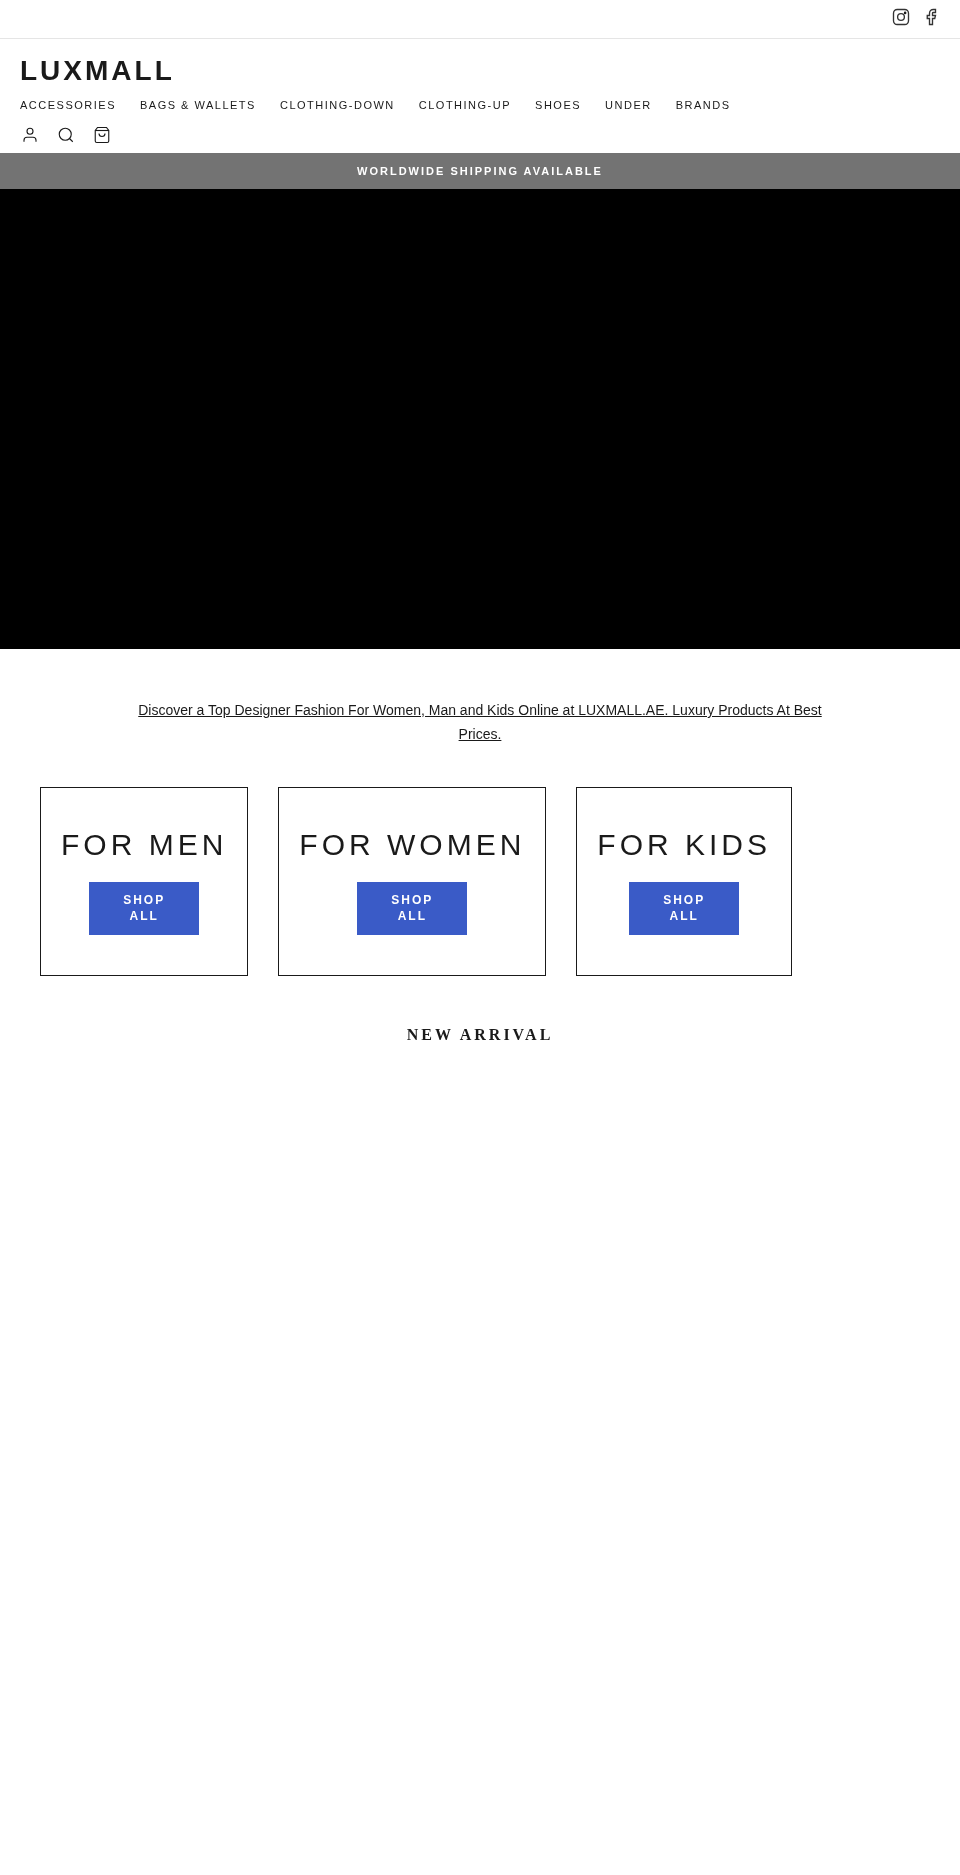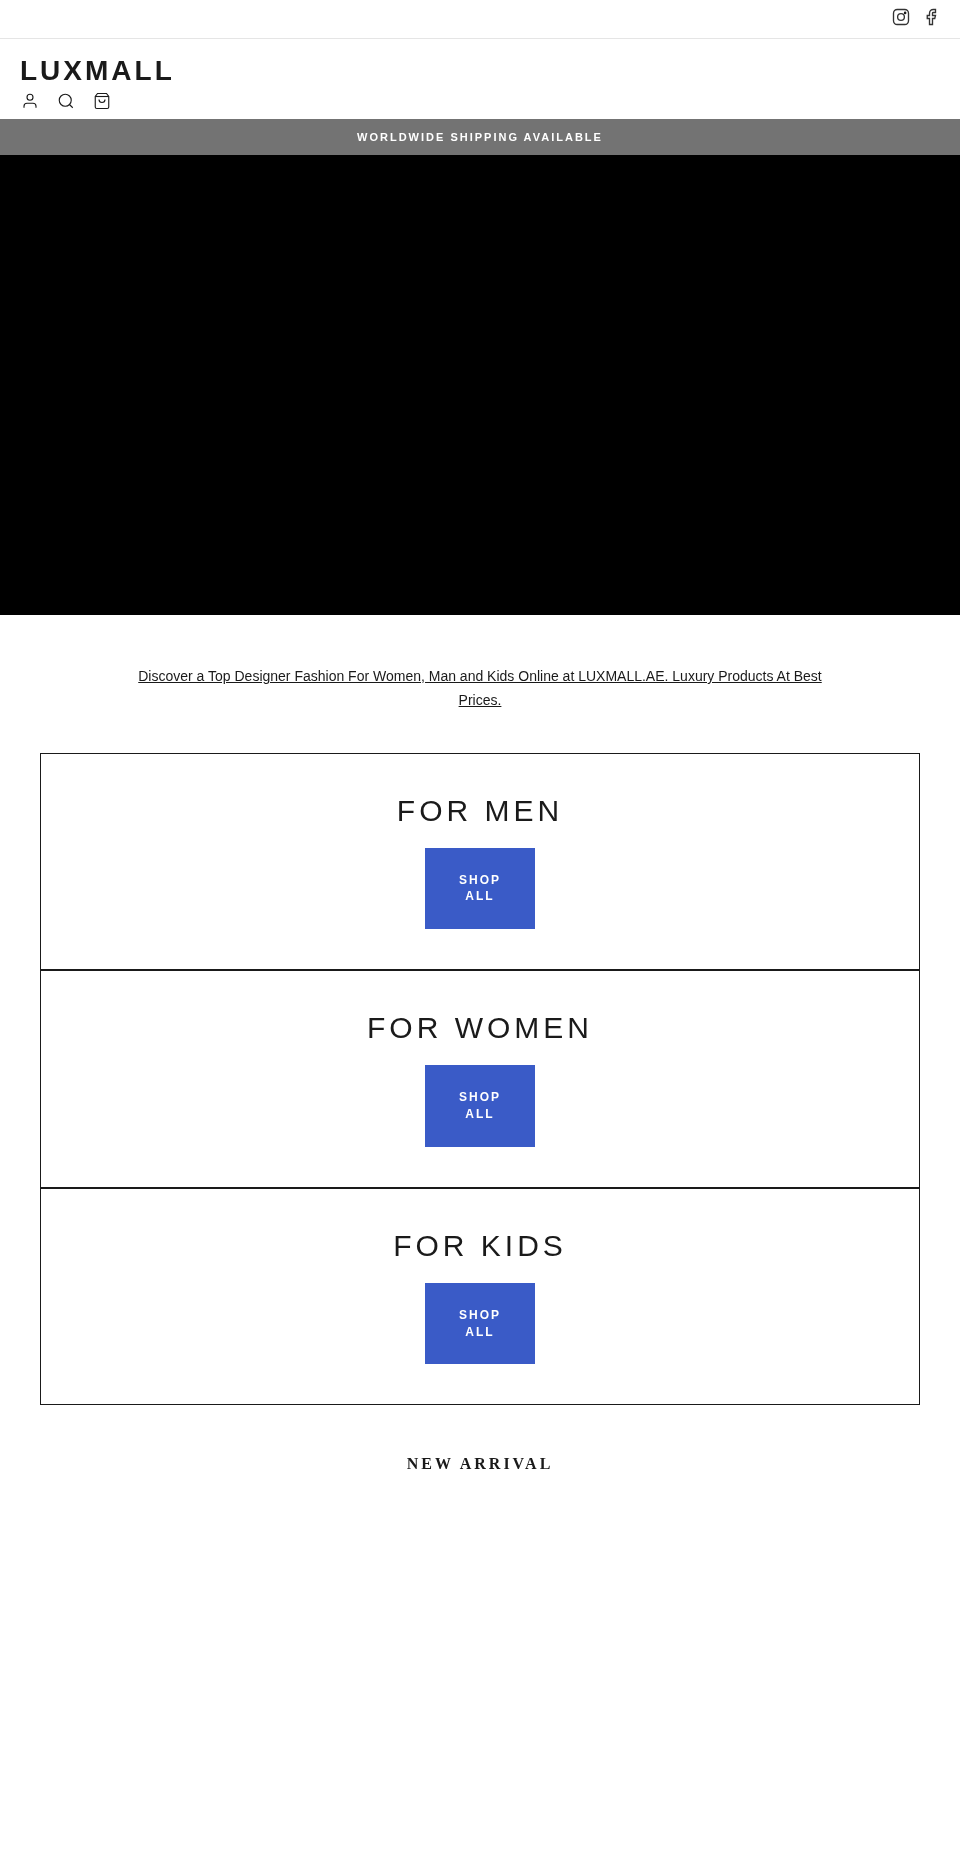--- a/index.html
+++ b/index.html
@@ -39,20 +39,21 @@
       padding: 16px 20px 8px 20px;
     }
 
     .logo {
       font-size: 28px;
       font-weight: 700;
       letter-spacing: 3px;
       text-transform: uppercase;
       color: #1a1a1a;
       font-family: 'Helvetica Neue', sans-serif;
+      margin-bottom: 12px;
     }
 
     .nav {
       display: flex;
       align-items: center;
       gap: 24px;
       margin-bottom: 10px;
     }
 
     .nav-item {
@@ -107,21 +108,22 @@
       font-size: 14px;
       line-height: 1.7;
       color: #1a1a1a;
       text-decoration: underline;
     }
 
     
     .category-sections {
       padding: 0 40px;
       display: flex;
-      flex-direction: column;
+      flex-direction: row;
+      gap: 30px;
     }
 
     .category-box {
       border: 1.5px solid #1a1a1a;
       padding: 40px 20px;
       display: flex;
       flex-direction: column;
       align-items: center;
       gap: 20px;
     }
@@ -131,21 +133,21 @@
       font-weight: 400;
       letter-spacing: 4px;
       text-transform: uppercase;
       color: #1a1a1a;
     }
 
     .shop-all-btn {
       background-color: #3a5bc7;
       color: #ffffff;
       border: none;
-      padding: 24px 32px;
+      padding: 10px 32px;
       font-size: 12px;
       font-weight: 600;
       letter-spacing: 2px;
       text-transform: uppercase;
       cursor: pointer;
       min-width: 110px;
       text-align: center;
       line-height: 1.4;
     }
 
@@ -191,20 +193,30 @@
   </span>
   <span class="top-bar-icon">
     <svg class="icon-svg" viewBox="0 0 24 24" xmlns="http://www.w3.org/2000/svg">
       <path d="M18 2h-3a5 5 0 0 0-5 5v3H7v4h3v8h4v-8h3l1-4h-4V7a1 1 0 0 1 1-1h3z" stroke="#333" stroke-width="1.8" fill="none"></path>
     </svg>
   </span>
 </div>
 
 <header class="header">
   <div class="logo">LUXMALL</div>
+  <nav class="nav">
+
+  <a class="nav-item" href="#">ACCESSORIES</a>
+      <a class="nav-item" href="#">BAGS &amp; WALLETS</a>
+      <a class="nav-item" href="#">CLOTHING-DOWN</a>
+      <a class="nav-item" href="#">CLOTHING-UP</a>
+      <a class="nav-item" href="#">SHOES</a>
+      <a class="nav-item" href="#">UNDER</a>
+      <a class="nav-item" href="#">BRANDS</a>
+    </nav>
   <div class="nav-icons">
     <span class="nav-icon">
       <svg class="icon-svg" viewBox="0 0 24 24">
         <path d="M20 21v-2a4 4 0 0 0-4-4H8a4 4 0 0 0-4 4v2"></path>
         <circle cx="12" cy="7" r="4"></circle>
       </svg>
     </span>
     <span class="nav-icon">
       <svg class="icon-svg" viewBox="0 0 24 24">
         <circle cx="11" cy="11" r="8"></circle>

